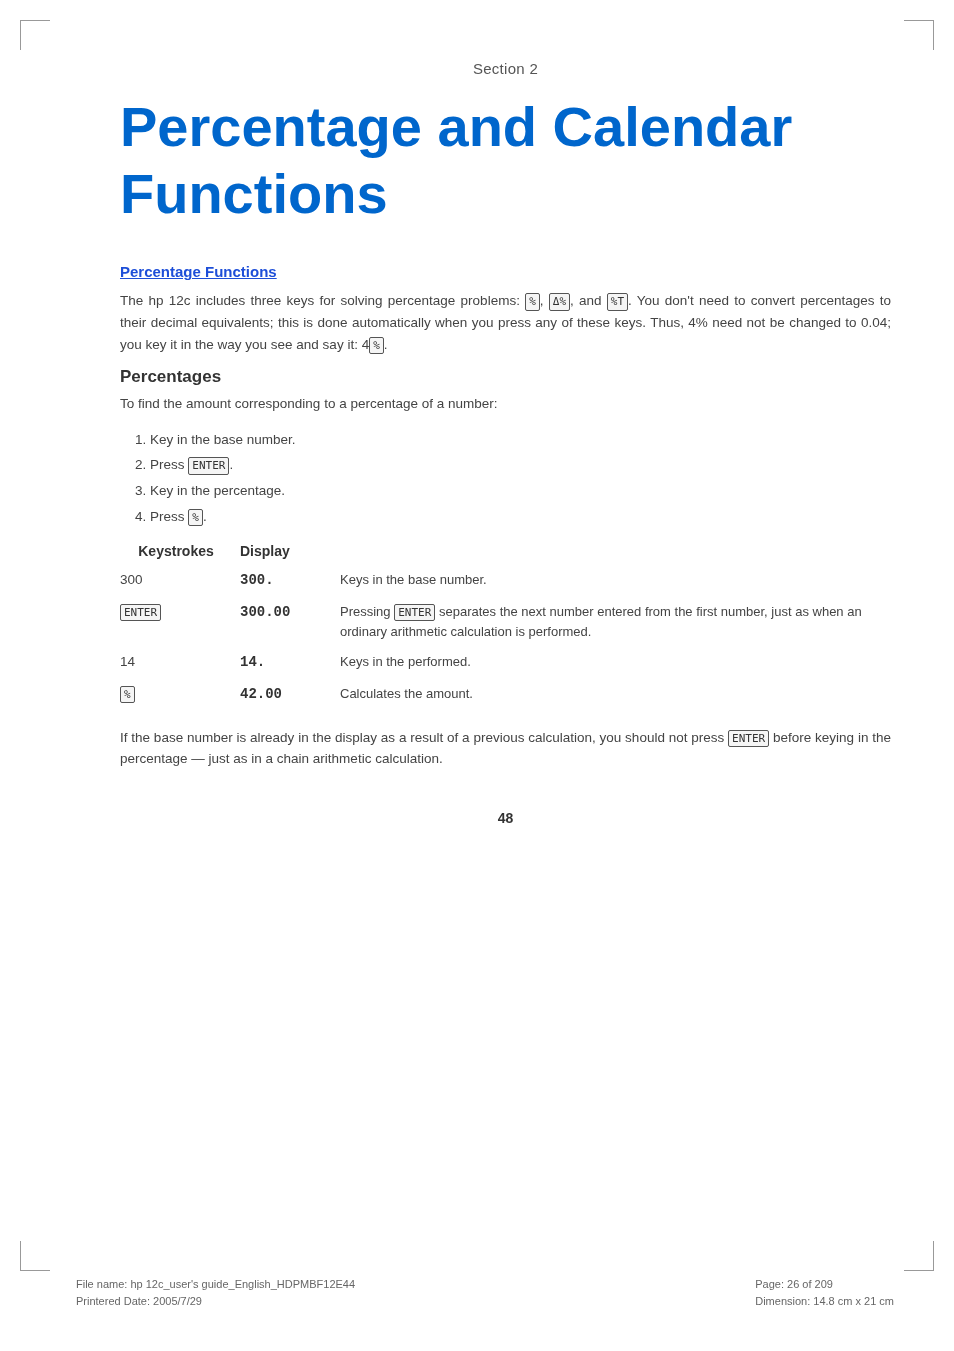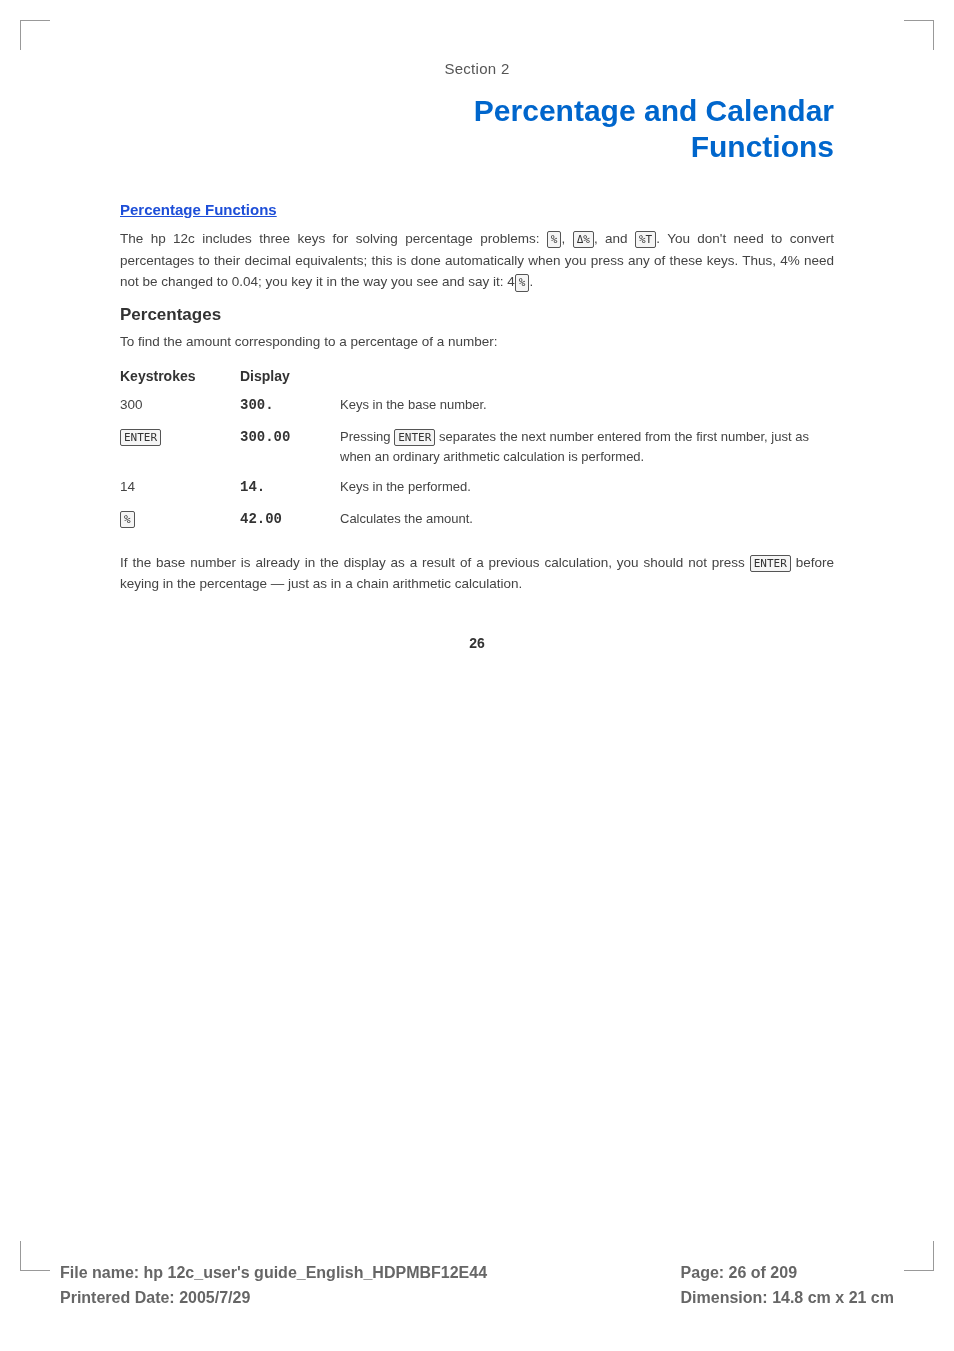--- a/index.html
+++ b/index.html
@@ -12,21 +12,21 @@
       width: 954px;
       min-height: 1351px;
       position: relative;
     }
 
     .page-container {
       width: 954px;
       min-height: 1351px;
       background: #ffffff;
       position: relative;
-      padding: 60px 120px 80px 120px;
+      padding: 60px 63px 80px 120px;
     }
 
     
     .corner {
       position: absolute;
       width: 30px;
       height: 30px;
     }
     .corner-tl {
       top: 20px; left: 20px;
@@ -51,22 +51,22 @@
 
     .section-label {
       text-align: center;
       font-size: 15px;
       color: #555;
       margin-bottom: 16px;
       letter-spacing: 0.3px;
     }
 
     .main-title {
-      text-align: right;
-      font-size: 30px;
+      text-align: left;
+      font-size: 56px;
       font-weight: bold;
       color: #0066cc;
       line-height: 1.2;
       margin-bottom: 36px;
     }
 
     .section-heading {
       font-size: 15px;
       font-weight: bold;
       color: #1d4ed8;
@@ -154,45 +154,45 @@
       color: #333;
     }
 
     .keystroke-table td.col-desc {
       font-size: 13px;
       color: #444;
     }
 
     .keystroke-table th.col-key {
       width: 120px;
+      text-align: center;
     }
     .keystroke-table th.col-display {
       width: 100px;
     }
 
     .page-number {
       text-align: center;
       font-size: 14px;
       font-weight: bold;
       color: #333;
       margin-top: 40px;
       margin-bottom: 20px;
     }
 
     .footer-line {
       position: absolute;
       bottom: 40px;
-      left: 60px;
+      left: 76px;
       right: 60px;
-      font-size: 16px;
+      font-size: 11px;
       color: #666;
       display: flex;
       justify-content: space-between;
       align-items: flex-start;
-      font-weight: bold;
     }
 
     .footer-left, .footer-right {
       line-height: 1.6;
     }
   </style>
 </head>
 <body>
 
 <div class="page-container">
@@ -216,20 +216,26 @@
     <span class="key-badge">%</span>,
     <span class="key-badge">Δ%</span>, and
     <span class="key-badge">%T</span>.
     You don't need to convert percentages to their decimal equivalents; this is done automatically when you press any of these keys. Thus, 4% need not be changed to 0.04; you key it in the way you see and say it: 4<span class="key-badge">%</span>.
   </p>
 
   <h3 class="sub-heading">Percentages</h3>
 
   <p class="body-text">To find the amount corresponding to a percentage of a number:</p>
 
+  <ol class="steps">
+    <li>Key in the base number.</li>
+    <li>Press <span class="key-badge">ENTER</span>.</li>
+    <li>Key in the percentage.</li>
+    <li>Press <span class="key-badge">%</span>.</li>
+  </ol>
 
 
   <table class="keystroke-table">
     <thead>
       <tr>
         <th class="col-key">Keystrokes</th>
         <th class="col-display">Display</th>
         <th class="col-desc"></th>
       </tr>
     </thead>
@@ -254,21 +260,21 @@
         <td class="col-display">42.00</td>
         <td class="col-desc">Calculates the amount.</td>
       </tr>
     </tbody>
   </table>
 
   <p class="body-text">
     If the base number is already in the display as a result of a previous calculation, you should not press <span class="key-badge">ENTER</span> before keying in the percentage — just as in a chain arithmetic calculation.
   </p>
 
-  <p class="page-number">26</p>
+  <p class="page-number">48</p>
 
   <div class="footer-line">
     <div class="footer-left">
       <div>File name: hp 12c_user's guide_English_HDPMBF12E44</div>
       <div>Printered Date: 2005/7/29</div>
     </div>
     <div class="footer-right">
       <div>Page: 26 of 209</div>
       <div>Dimension: 14.8 cm x 21 cm</div>
     </div>

